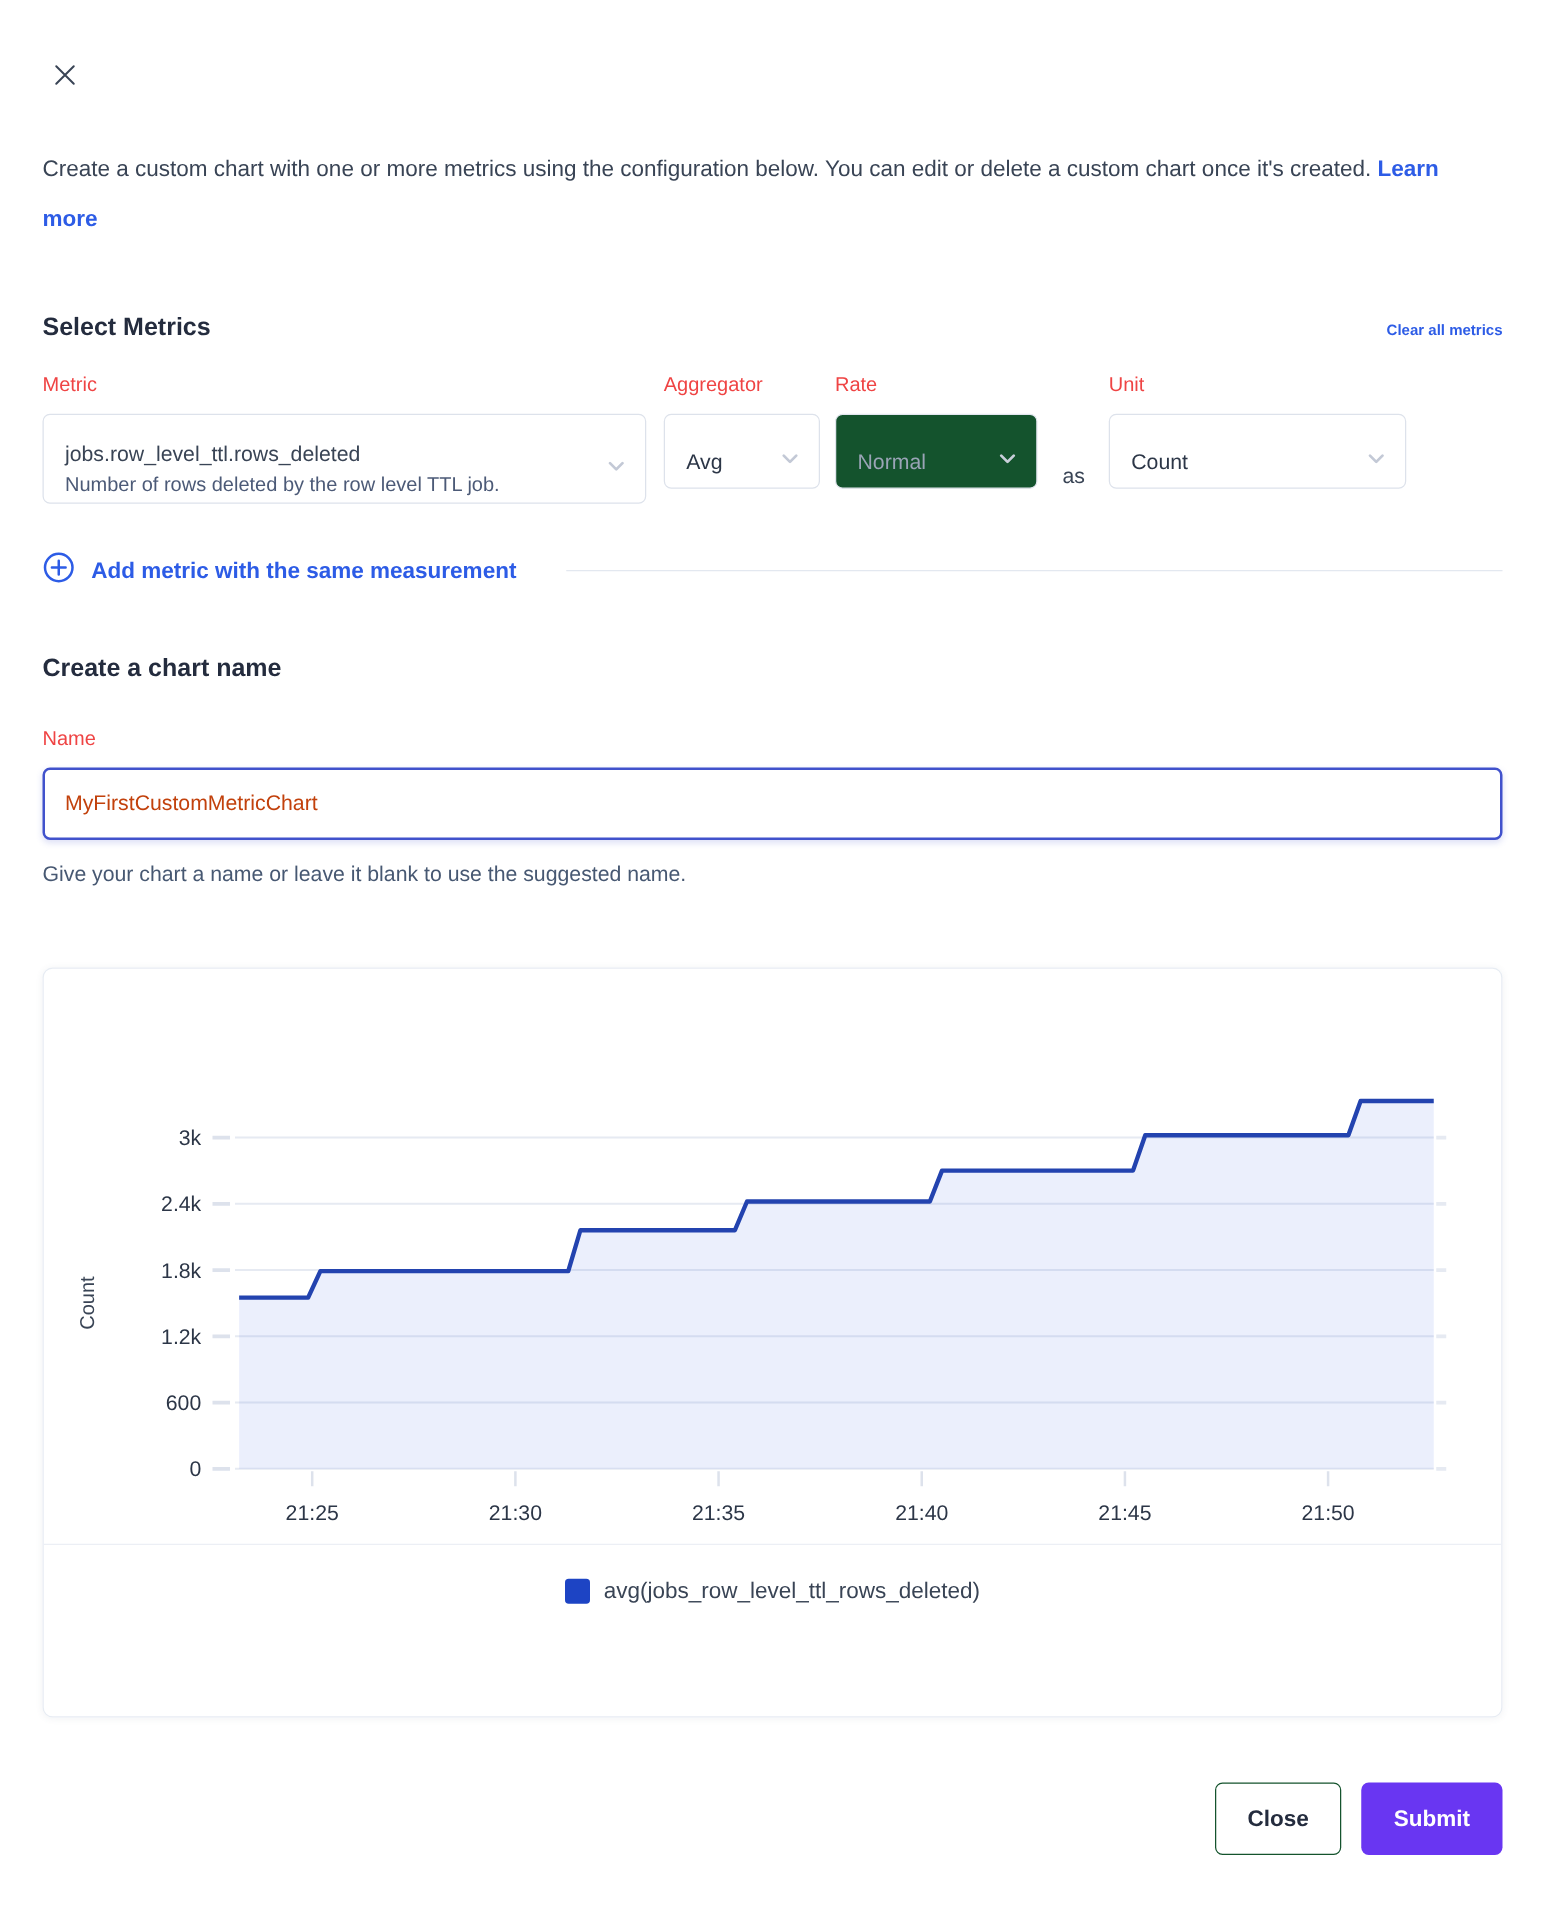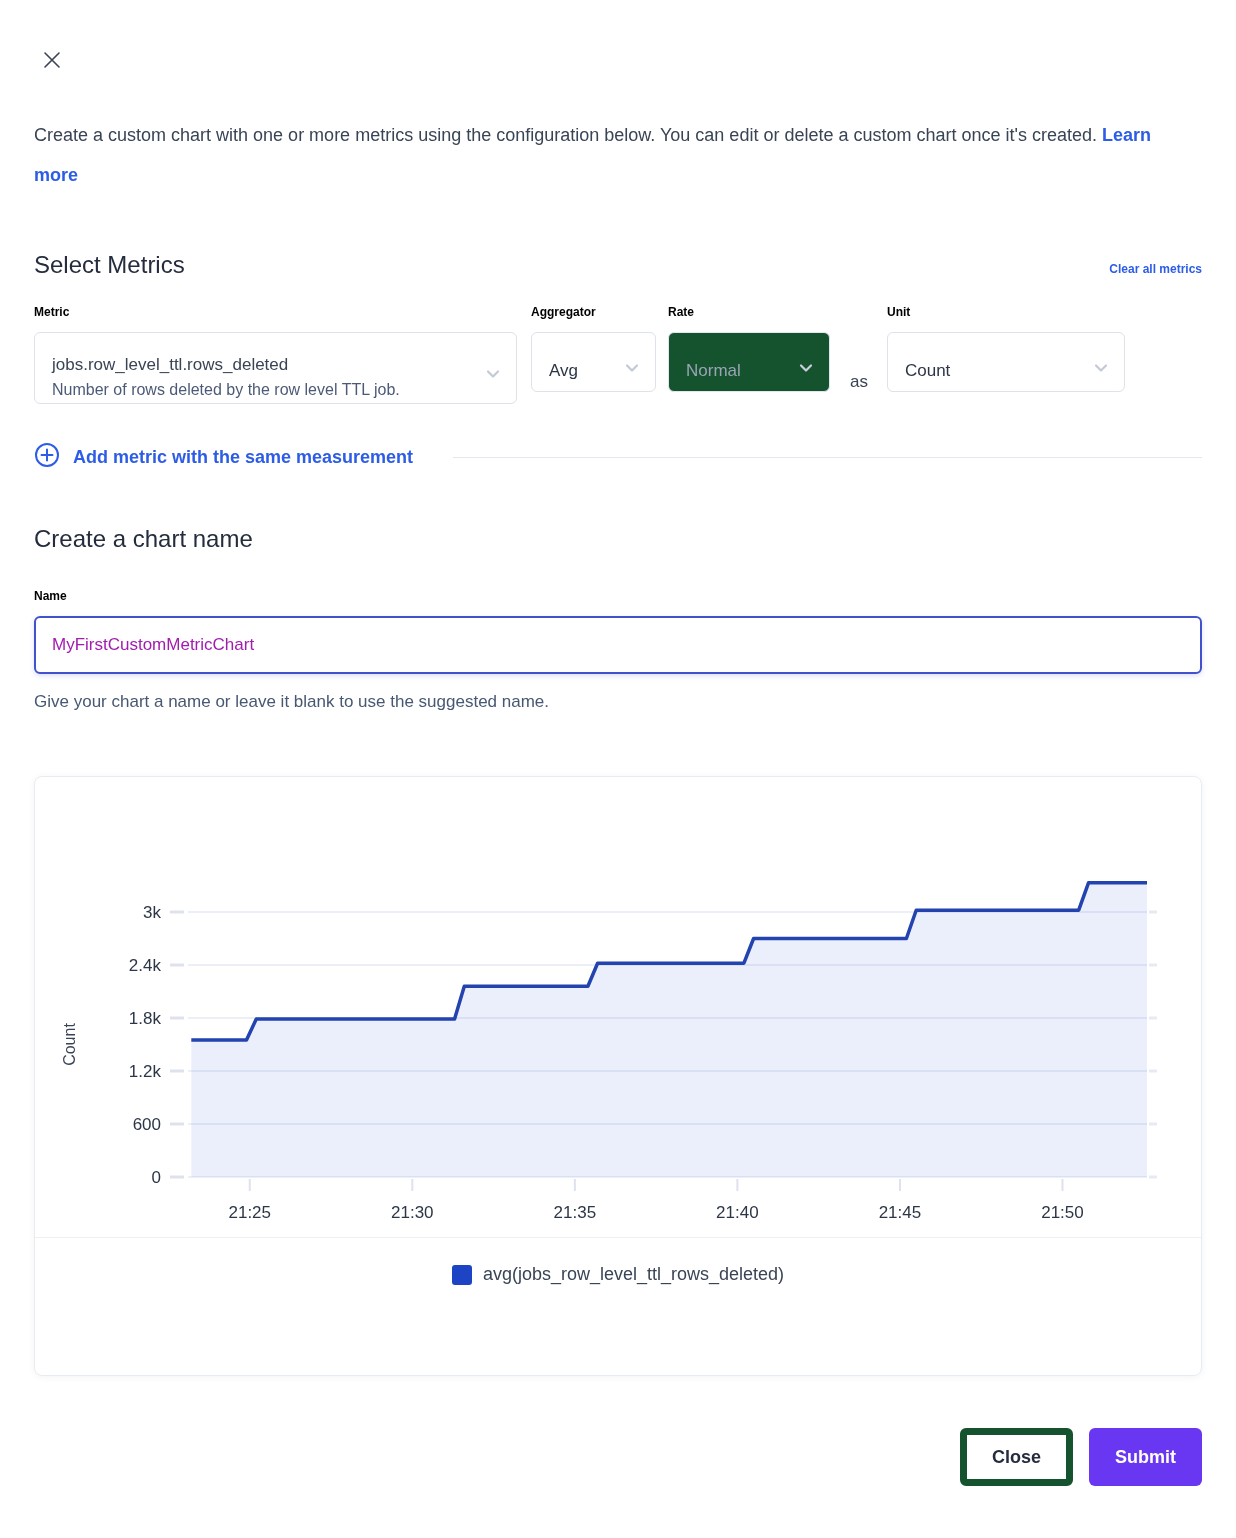--- a/index.html
+++ b/index.html
@@ -13,25 +13,25 @@
   
   .dialog-header { display:flex; justify-content:space-between; align-items:flex-start; }
   .dialog-title { font-size:28px; font-weight:700; color:#242c3e; margin:0; letter-spacing:0.2px; }
   .close-btn { background:none; border:none; padding:6px; margin-top:2px; cursor:pointer; line-height:0; }
 
   .desc { margin:38px 0 0 0; font-size:18px; line-height:2.2; color:#394455; max-width:1160px; }
   .link { color:#2d5ce6; font-weight:700; text-decoration:none; cursor:pointer; }
 
   
   .section-head { margin-top:56px; display:flex; justify-content:space-between; align-items:baseline; }
-  .h2 { font-size:24px; font-weight:400; color:#242c3e; margin:0; }
+  .h2 { font-size:20px; font-weight:700; color:#242c3e; margin:0; }
   .clear-link { font-size:12px; }
 
   .metrics-form { margin-top:26px; display:flex; align-items:flex-start; }
-  .field-label { display:block; font-size:12px; font-weight:700; color:#000000; margin-bottom:13px; }
+  .field-label { display:block; font-size:16px; font-weight:400; color:#ef4444; margin-bottom:13px; }
   .metric-col { width:483px; }
   .select {
     border:1px solid #dde2eb; border-radius:6px; background:#fff;
     display:flex; align-items:center; justify-content:space-between;
     padding:17px 14px 0 17px; height:60px; font-size:17px; color:#2c3647; cursor:pointer;
   }
   .metric-select { height:72px; }
   .metric-main { font-size:17px; color:#394455; }
   .metric-desc { font-size:16px; color:#4c5a77; margin-top:6px; }
   .agg-col  { margin-left:14px; width:125px; }
@@ -43,42 +43,42 @@
   .add-row { margin-top:38px; display:flex; align-items:center; }
   .add-link { display:flex; align-items:center; gap:13px; font-size:18px; }
   .rule { flex:1; height:1px; background:#e3e8f0; margin-left:40px; }
 
   
   .name-heading { margin-top:52px; }
   .name-label { margin-top:36px; }
   .name-input {
     display:block; margin-top:4px; width:1168px; height:58px;
     border:2px solid #4152cc; border-radius:6px; padding:0 16px;
-    font-size:17px; color:#a21caf; font-family:inherit;
+    font-size:17px; color:#c2410c; font-family:inherit;
     box-shadow:0 2px 5px rgba(65,82,204,0.18); outline:none;
   }
   .helper { margin-top:18px; font-size:17px; color:#475872; }
 
   
   .preview-card {
     margin-top:64px; width:1168px; height:600px;
     border:1px solid #e7ecf3; border-radius:8px;
     box-shadow:0 1px 6px rgba(64,82,119,0.07);
     display:flex; flex-direction:column;
   }
   .preview-heading { margin:40px 0 0 34px; font-size:19px; font-weight:700; color:#394a63; }
   #chart-svg { display:block; width:1166px; height:400px; margin-top:60px; }
   .legend-divider { border-top:1px solid #eceff5; }
   .legend { display:flex; align-items:center; justify-content:center; gap:11px; padding:26px 0 28px 0; font-size:18px; color:#394455; }
   .swatch { width:20px; height:20px; border-radius:3px; background:#1d44c4; display:inline-block; }
 
   
   .footer { display:flex; justify-content:flex-end; gap:16px; margin-top:52px; padding-bottom:36px; }
   .btn { height:58px; border-radius:6px; font-size:18px; font-family:inherit; cursor:pointer; }
-  .btn-close { background:#fff; border:7px solid #14532d; color:#242c3e; padding:0 25px; font-weight:600; }
+  .btn-close { background:#fff; border:1px solid #14532d; color:#242c3e; padding:0 25px; font-weight:600; }
   .btn-submit { background:#6936f2; border:none; color:#fff; padding:0 26px; font-weight:700; }
 
   .tick-label { font-size:17px; fill:#2c3647; font-family:"Liberation Sans",sans-serif; }
   .axis-label { font-size:16px; fill:#394455; font-family:"Liberation Sans",sans-serif; }
 </style>
 </head>
 <body>
 
 <div class="container">
 

